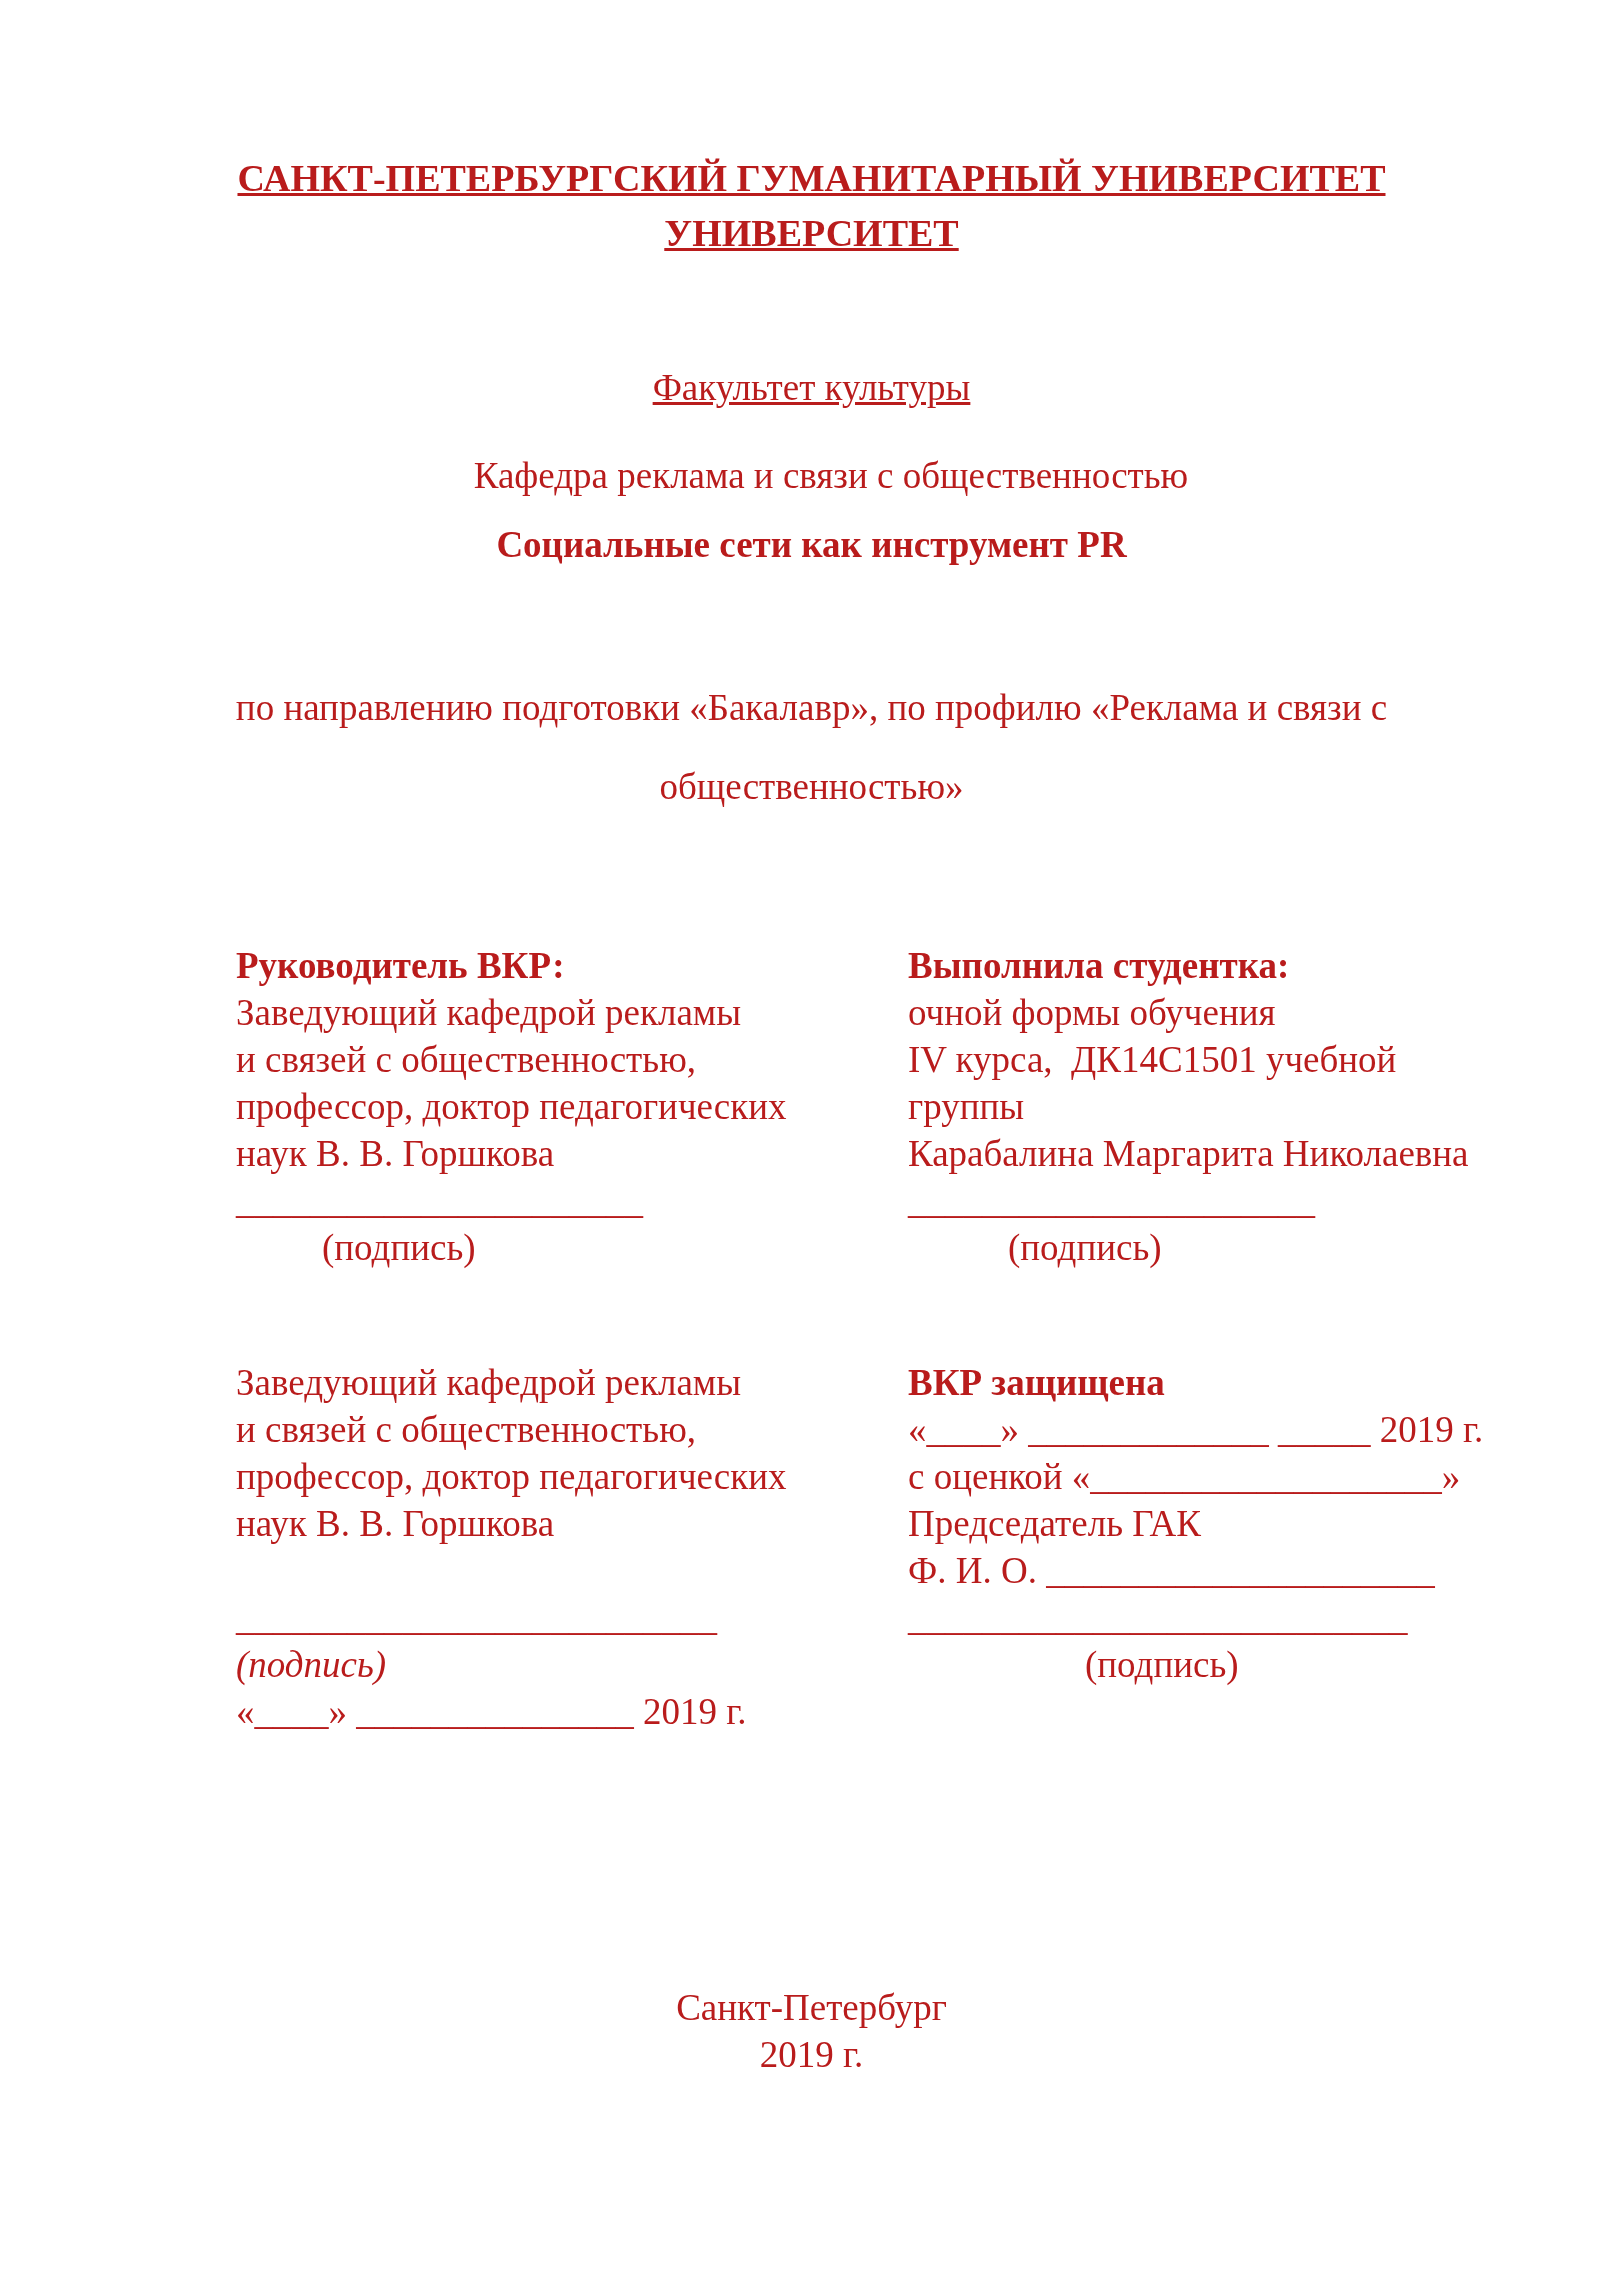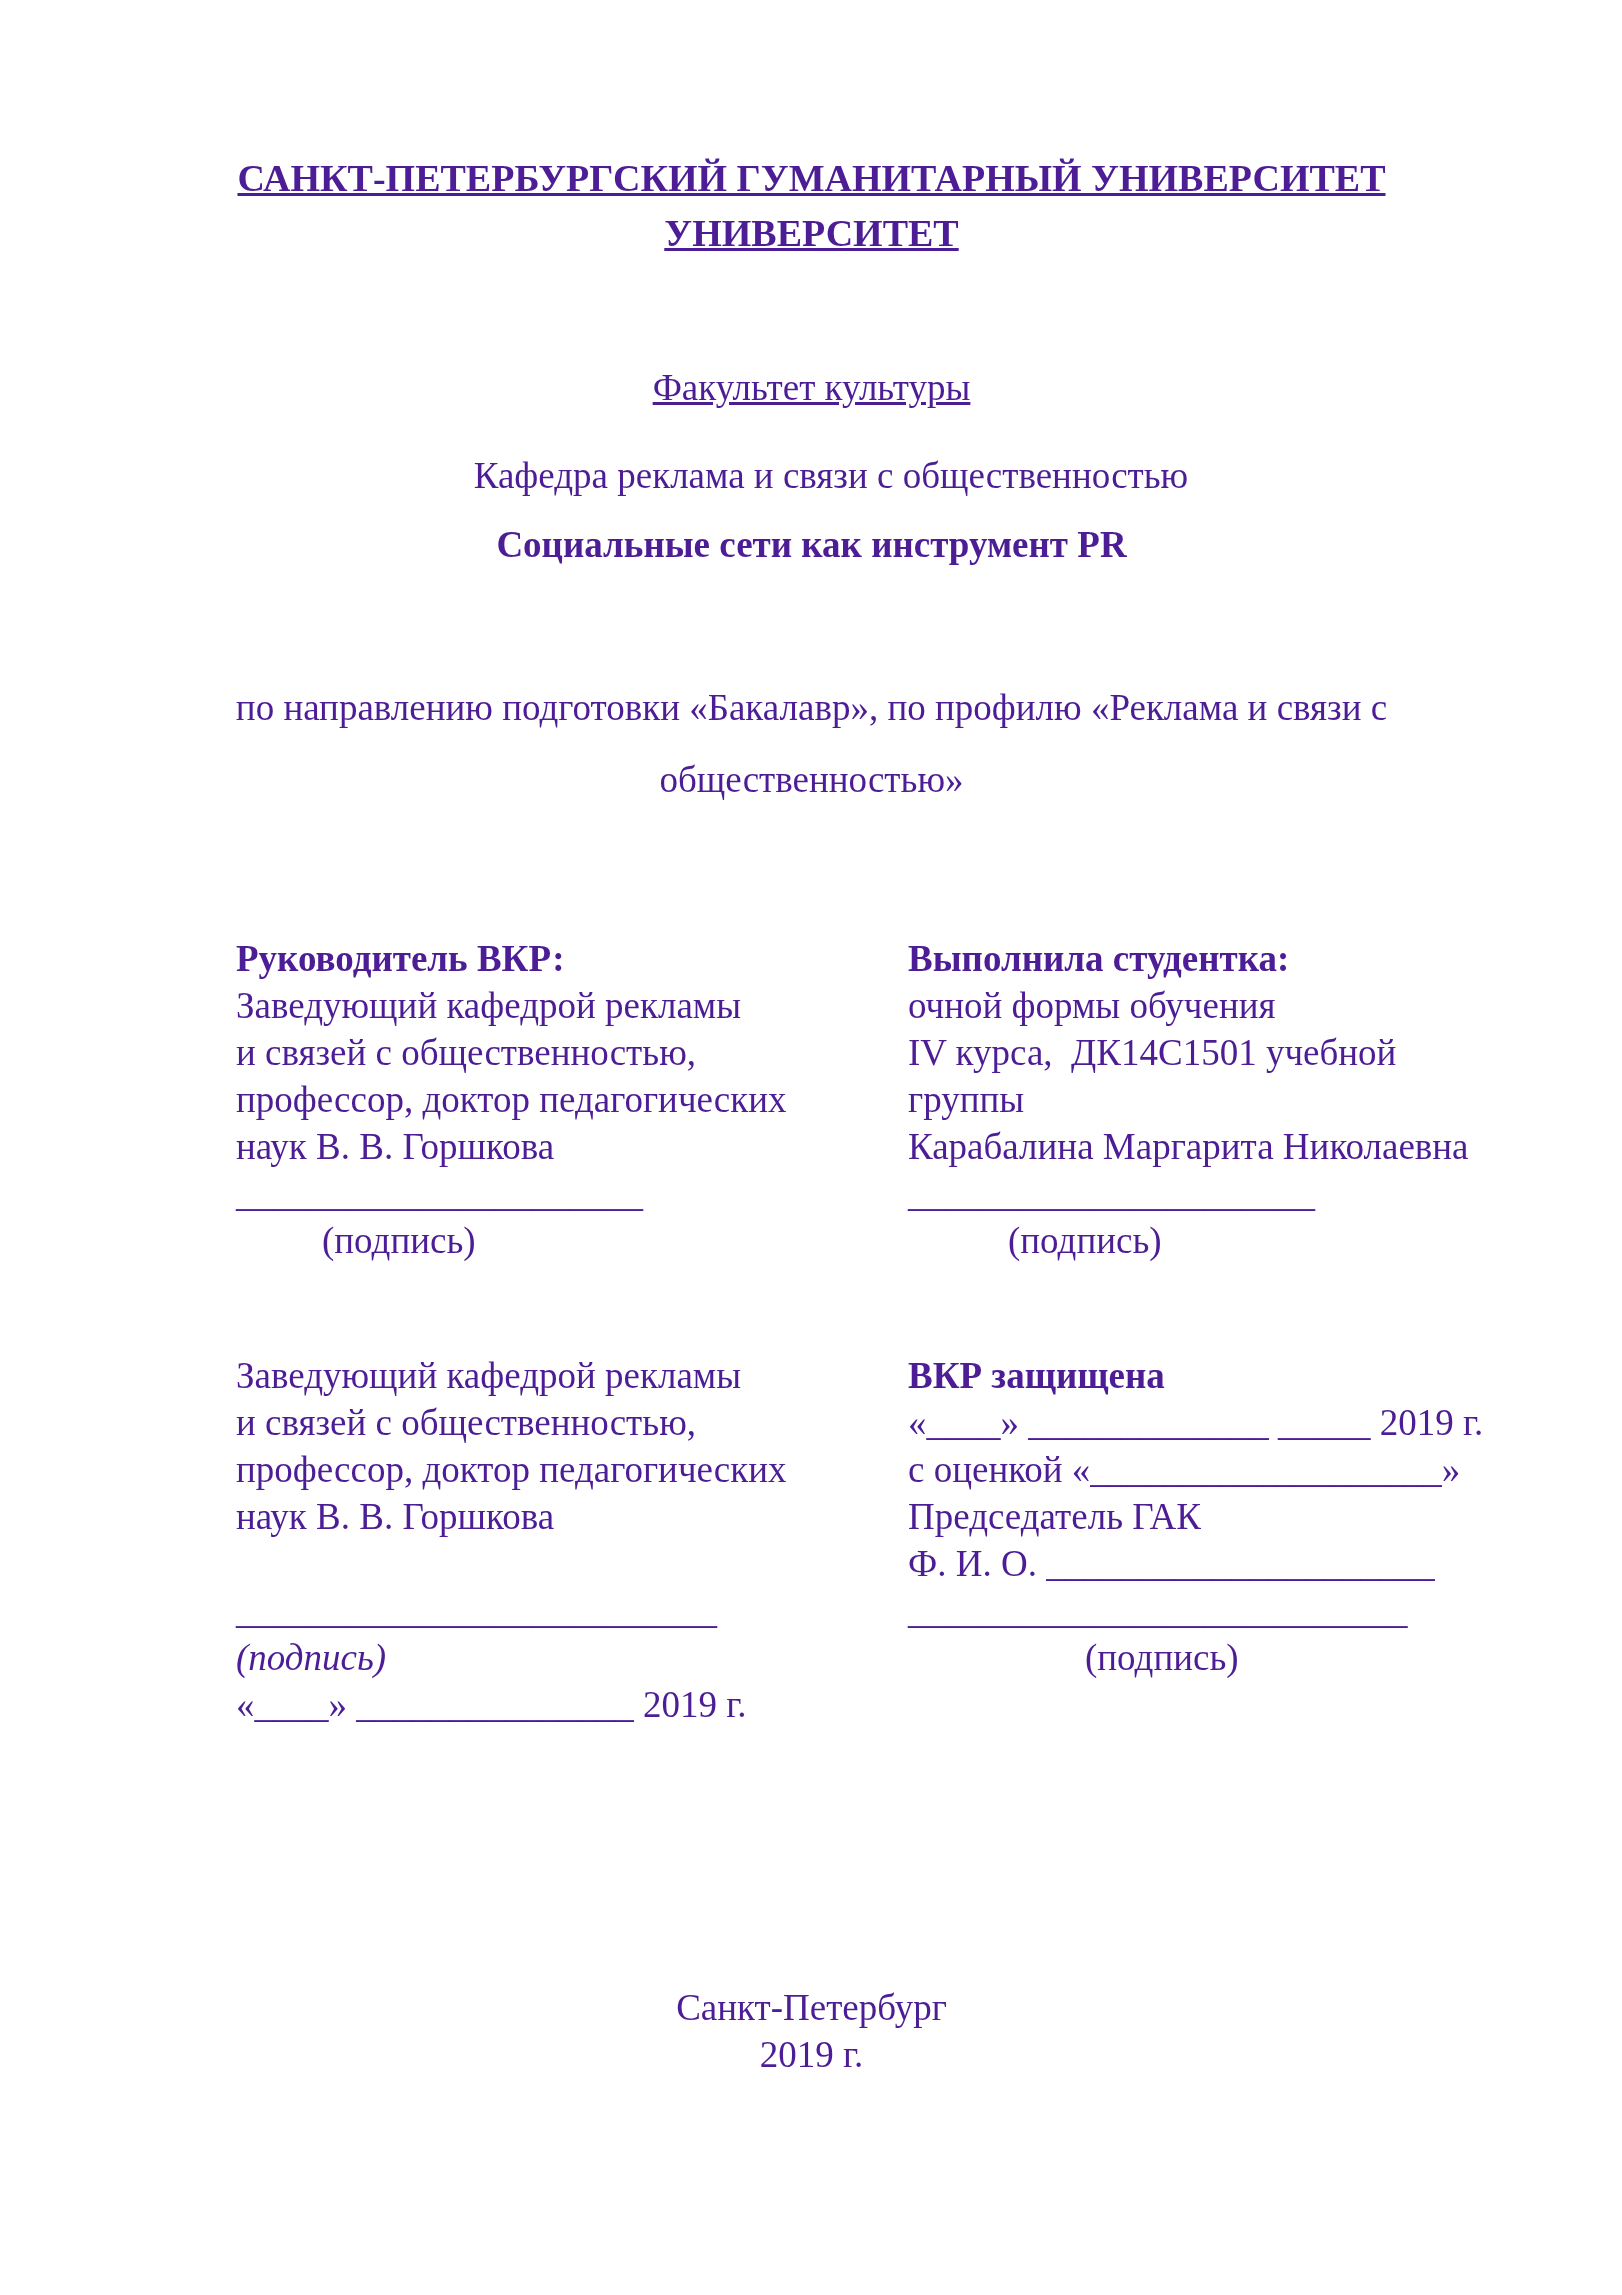--- a/index.html
+++ b/index.html
@@ -3,21 +3,21 @@
 <meta charset="utf-8">
 <style>
   * { margin: 0; padding: 0; box-sizing: border-box; }
   html, body { background: #ffffff; }
   .page {
     position: relative;
     width: 1623px;
     height: 2295px;
     margin: 0 auto;
     background: #ffffff;
-    color: #4c1d95;
+    color: #b91c1c;
     font-family: "Liberation Serif", "DejaVu Serif", serif;
     font-size: 37px;
     line-height: 1.27;
     padding-top: 151px;
     overflow: hidden;
   }
   .center { text-align: center; }
   .line { white-space: pre-wrap; }
 
   .uni-title {
@@ -27,21 +27,21 @@
     line-height: 1.45;
     text-align: center;
   }
   .faculty    { margin-top: 104px; text-decoration: underline; }
   .department { margin-top: 41px; padding-left: 39px; }
 
   .work-type  { margin-top: 135px; font-weight: bold; }
   .work-title { margin-top: 22px;  font-weight: bold; }
 
   .direction    { margin-top: 116px; }
-  .direction-2  { margin-top: 25px; }
+  .direction-2  { margin-top: 32px; }
 
   .cols {
     display: flex;
     margin-top: 132px;
     padding-left: 236px;
     padding-right: 130px;
   }
   .col-left  { width: 672px; flex: none; }
   .col-right { flex: 1; min-width: 0; }
 

